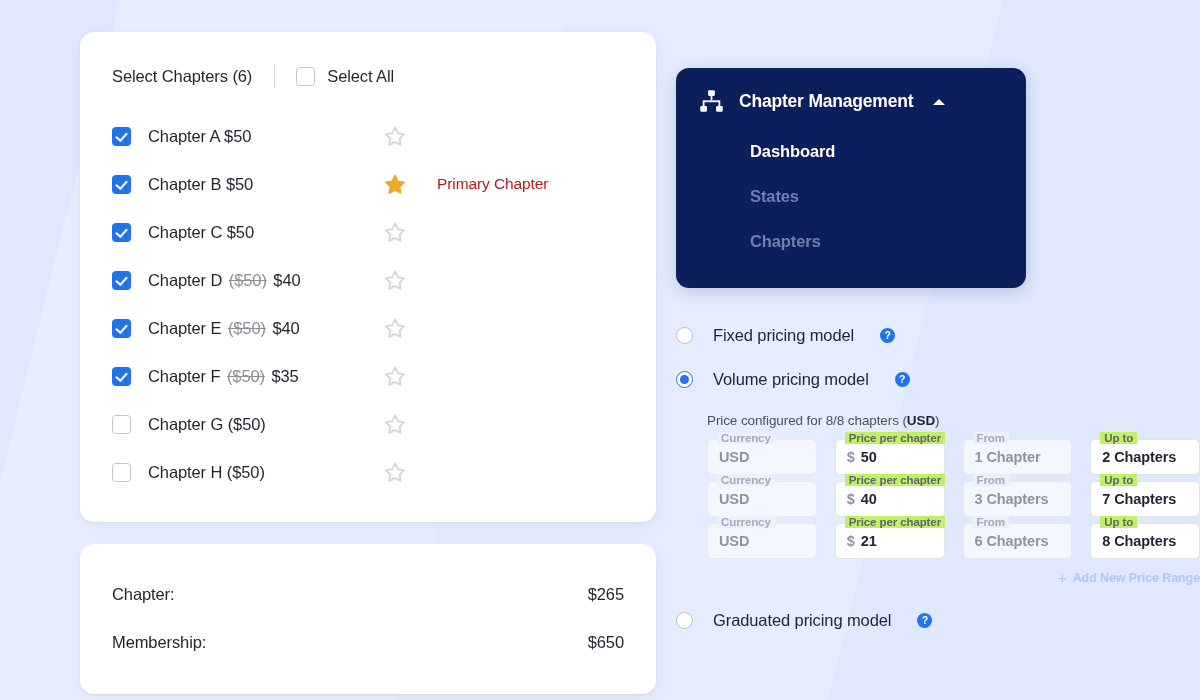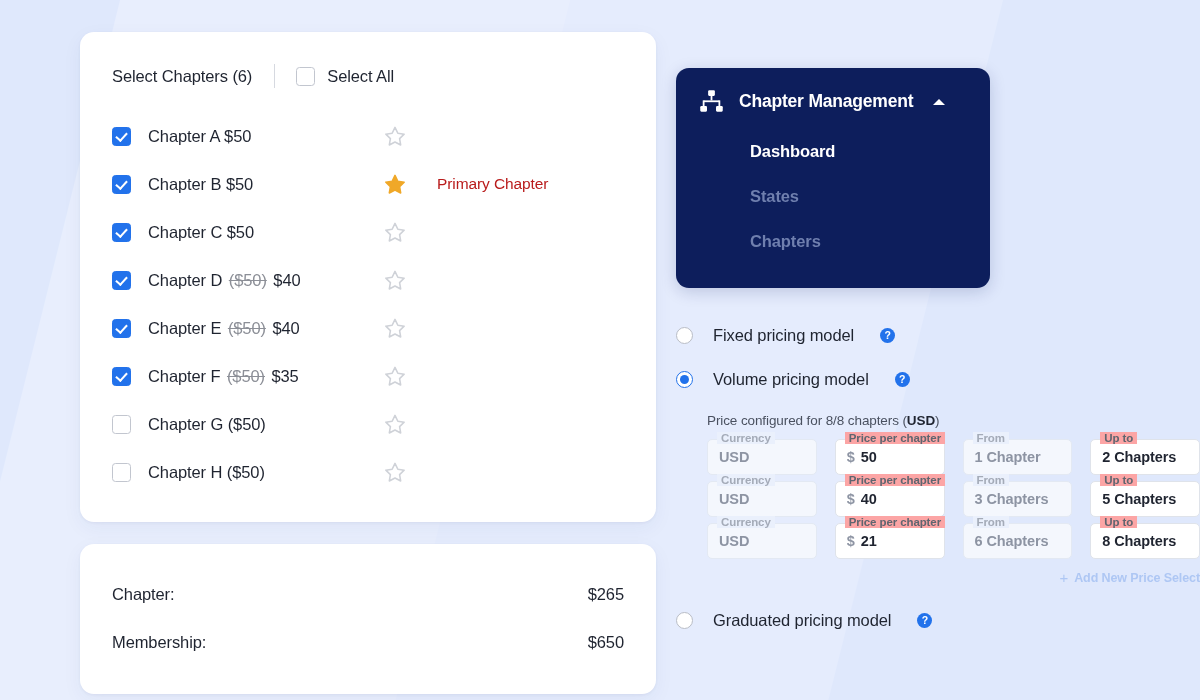--- a/index.html
+++ b/index.html
@@ -171,21 +171,21 @@
 
   
   .right-col {
     position: absolute;
     left: 676px; top: 68px;
     width: 524px;
   }
 
   
   .nav-card {
-    width: 314px;
+    width: 350px;
     background: #0d1e5c;
     border-radius: 13px;
     padding: 20px 24px 24px 22px;
     box-shadow: 0 4px 16px rgba(13,30,92,0.18);
   }
   .nav-head {
     display: flex;
     align-items: center;
     gap: 14px;
     margin-bottom: 14px;
@@ -288,21 +288,21 @@
     cursor: text;
   }
   .field.disabled {
     background: #f4f7fd;
     border-color: #e3e9f3;
   }
   .field-label {
     position: absolute;
     top: -8px; left: 9px;
     padding: 0 4px;
-    background: #fca5a5;
+    background: #bef264;
     font-size: 11.5px;
     letter-spacing: -0.1px;
     color: #60656f;
     white-space: nowrap;
   }
   .field.disabled .field-label {
     background: #eaf0fc;
     color: #a4abb8;
   }
   .field-value {
@@ -531,21 +531,21 @@
                 <span class="field-label">Price per chapter</span>
                 <span class="currency-sign">$</span>
                 <span class="field-value">40</span>
               </div>
               <div class="field disabled">
                 <span class="field-label">From</span>
                 <span class="field-value">3 Chapters</span>
               </div>
               <div class="field ">
                 <span class="field-label">Up to</span>
-                <span class="field-value">5 Chapters</span>
+                <span class="field-value">7 Chapters</span>
               </div>
             </div>
             <div class="price-row">
               <div class="field disabled">
                 <span class="field-label">Currency</span>
                 <span class="field-value">USD</span>
               </div>
               <div class="field ">
                 <span class="field-label">Price per chapter</span>
                 <span class="currency-sign">$</span>
@@ -557,21 +557,21 @@
               </div>
               <div class="field ">
                 <span class="field-label">Up to</span>
                 <span class="field-value">8 Chapters</span>
               </div>
             </div>
           </div>
 
         <div class="add-range">
           <span class="plus-icon">+</span>
-          <span class="add-range-label">Add New Price Select</span>
+          <span class="add-range-label">Add New Price Range</span>
         </div>
       </div>
 
       <div class="radio-row graduated-row">
         <span class="radio off"></span>
         <span class="radio-label">Graduated pricing model</span>
         <span class="help-icon">?</span>
       </div>
 
     </div>

